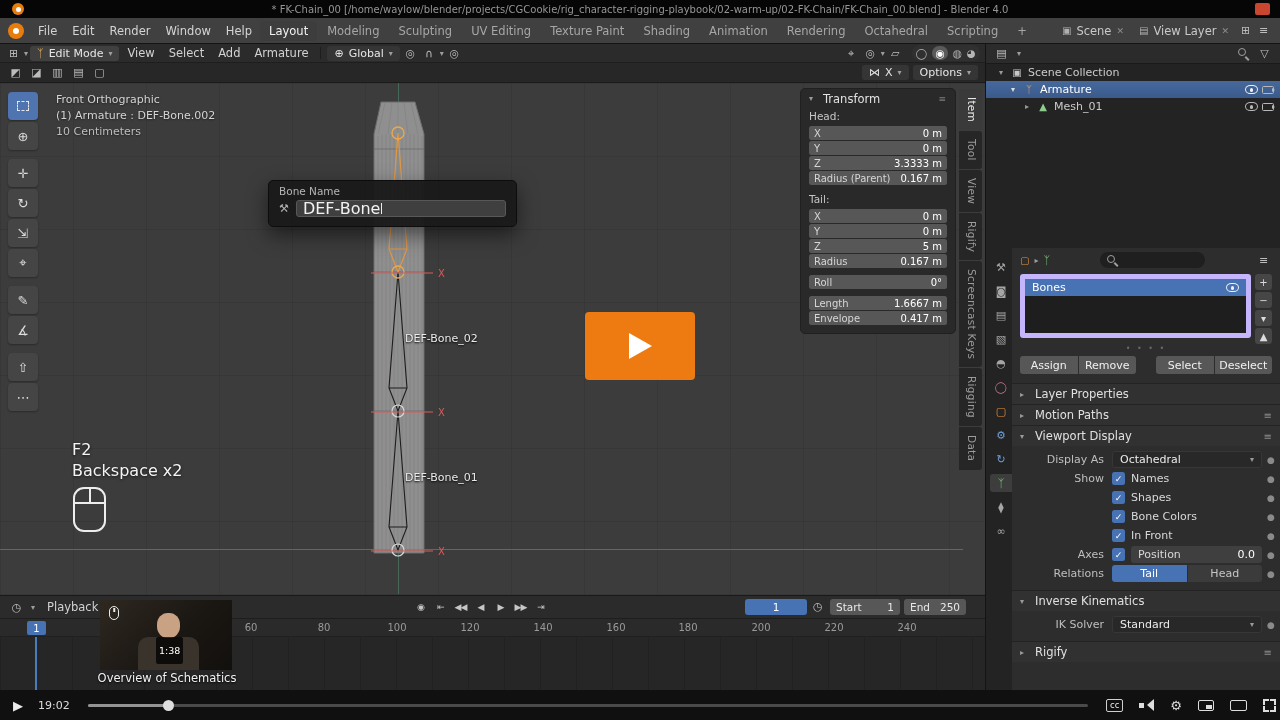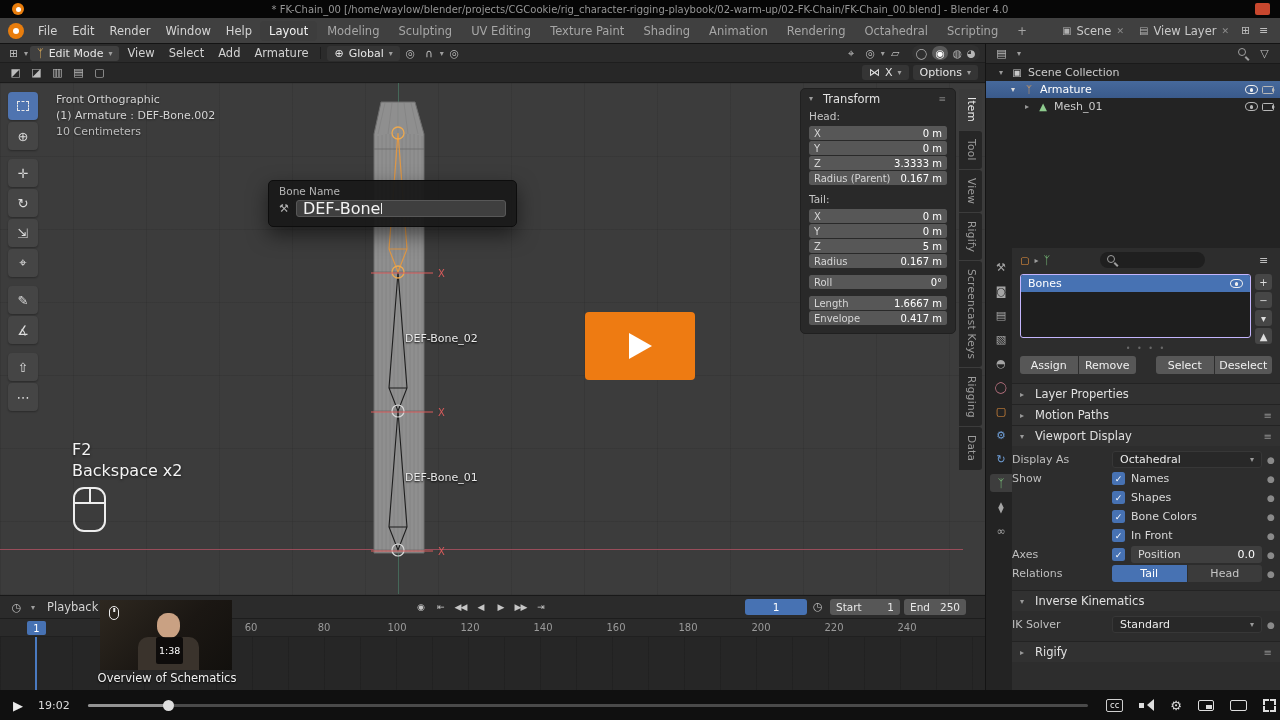--- a/index.html
+++ b/index.html
@@ -129,41 +129,41 @@
   .ptabs { width:26px; background:#232323; display:flex; flex-direction:column; align-items:flex-end;
            padding-top:10px; gap:6px; }
   .ptab { width:22px; height:18px; display:flex; align-items:center; justify-content:center; font-size:11px;
           color:#a5a5a5; border-radius:3px 0 0 3px; }
   .ptab.active { background:#3d3d3d; }
   .pbody { flex:1; display:flex; flex-direction:column; overflow:hidden; }
   .ptop { height:24px; display:flex; align-items:center; gap:5px; padding:0 8px; }
   .psearch { width:105px; height:16px; background:#1f1f1f; border-radius:8px; display:flex; align-items:center;
              gap:5px; padding:0 7px; margin:0 auto; }
   .bones-wrap { display:flex; gap:4px; padding:2px 8px 0; }
-  .blist { flex:1; height:64px; background:#1e1e1e; border:1px solid #c4b5fd; border-radius:3px; overflow:hidden; }
+  .blist { flex:1; height:64px; background:#1e1e1e; border:5px solid #c4b5fd; border-radius:3px; overflow:hidden; }
   .blist-sel { height:17px; background:#4772b3; color:#fff; display:flex; align-items:center; gap:6px;
                padding:0 7px; font-size:11px; }
   .bcol { width:17px; display:flex; flex-direction:column; gap:2px; }
   .sq { width:17px; height:16px; background:#464646; border-radius:3px; color:#ddd; display:flex;
         align-items:center; justify-content:center; font-size:10px; }
   .grip { height:9px; display:flex; align-items:center; justify-content:center; color:#686868;
           font-size:8px; letter-spacing:2px; }
   .btnrow { display:flex; padding:3px 8px 9px; gap:20px; }
   .bgroup { flex:1; display:flex; gap:1px; }
   .pbtn { flex:1; height:18px; background:#575757; color:#f0f0f0; font-size:11px; display:flex;
           align-items:center; justify-content:center; }
   .bgroup .pbtn:first-child { border-radius:3px 0 0 3px; }
   .bgroup .pbtn:last-child { border-radius:0 3px 3px 0; }
   .ppanel-h { height:21px; display:flex; align-items:center; gap:6px; padding:0 8px; background:#313131;
               border-top:1px solid #232323; color:#e0e0e0; font-size:11.5px; }
   .arrow { color:#9a9a9a; font-size:8px; width:9px; flex:none; }
   .ph-menu { margin-left:auto; color:#8c8c8c; font-size:10px; }
   .ppanel-body { padding:4px 0 7px; }
   .prow { display:flex; align-items:center; height:19px; }
-  .plabel { width:100px; padding-right:8px; color:#bfbfbf; font-size:11px; flex:none; }
+  .plabel { width:100px; text-align:right; padding-right:8px; color:#bfbfbf; font-size:11px; flex:none; }
   .pctl { flex:1; display:flex; align-items:center; }
   .dot { width:18px; text-align:center; color:#8a8a8a; font-size:9px; flex:none; }
   .dd { flex:1; height:17px; background:#282828; border:1px solid #373737; border-radius:3px; display:flex;
         align-items:center; padding:0 7px; font-size:11px; color:#ebebeb; }
   .dd .dn { margin-left:auto; color:#9a9a9a; font-size:8px; }
   .chk { width:13px; height:13px; background:#4772b3; border-radius:2.5px; display:flex; align-items:center;
          justify-content:center; color:#fff; font-size:9px; flex:none; }
   .chklabel { margin-left:6px; font-size:11px; color:#d8d8d8; }
   .posfield { flex:1; height:17px; background:#3f3f3f; border-radius:3px; display:flex; align-items:center;
               justify-content:space-between; padding:0 7px; font-size:11px; color:#d8d8d8; margin-left:6px; }

